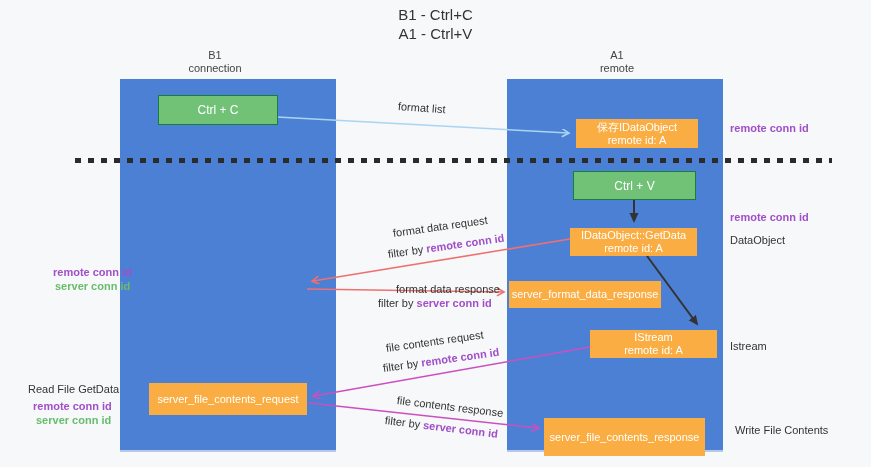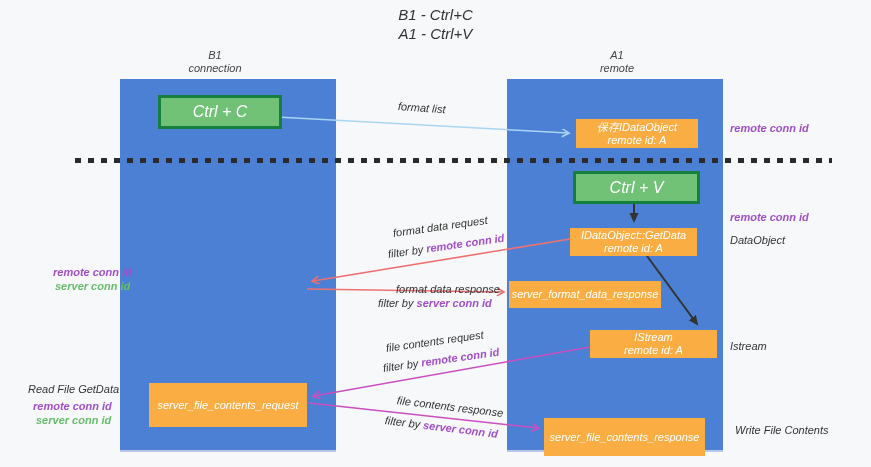--- a/index.html
+++ b/index.html
@@ -1,46 +1,46 @@
 <!DOCTYPE html>
 <html style="--column: #4c80d4; --green-box: #71c277; --orange-box: #f9ad42; --purple: #a14fc9; --green-text: #67bd6b; --arrow-blue: #a9d5f3; --arrow-red: #ef7070; --arrow-magenta: #cb4fc0; --arrow-black: #333333;"><head>
 <meta charset="utf-8">
 <style>
   html,body{margin:0;padding:0;}
   body{font-family:"Liberation Sans", sans-serif; background:#f7f8f9;}
-  .canvas{position:relative; width:871px; height:467px; background:#f7f8f9; overflow:hidden;font-style:italic;}
+  .canvas{position:relative; width:871px; height:467px; background:#f7f8f9; overflow:hidden;}
 
   .lane{position:absolute; top:79px; height:371px; width:216px;
         background:var(--column,#4c80d4); border-bottom:2px solid #b9c7e6; z-index:1;}
   .lane-left{left:120px;}
   .lane-right{left:507px;}
 
   .title-block{position:absolute; left:0; top:5px; width:871px; text-align:center;
         font-size:15px; color:#333; line-height:19px; z-index:4;}
   .lane-header{position:absolute; text-align:center; font-size:11px; color:#444;
         line-height:13px; z-index:4; width:120px;}
   .lane-header-left{left:155px; top:49px;}
   .lane-header-right{left:557px; top:49px;}
 
   .dash-line{position:absolute; left:75px; top:158px; width:757px; height:5px; z-index:3;
         background:repeating-linear-gradient(90deg,#2b2b2b 0 6px, transparent 6px 13px);}
 
   .node{position:absolute; display:flex; flex-direction:column; align-items:center;
         justify-content:center; color:#fff; z-index:3; text-align:center; white-space:nowrap;}
-  .node-green{background:var(--green-box,#71c277); border:3px solid #15803d; font-size:16px;}
+  .node-green{background:var(--green-box,#71c277); border:1px solid #15803d; font-size:12px;}
   .node-orange{background:var(--orange-box,#f9ad42); font-size:11px; line-height:13px;}
 
   .n-ctrl-c{left:158px; top:95px;  width:118px; height:28px;}
   .n-ctrl-v{left:573px; top:171px; width:121px; height:27px;}
   .n-save { left:576px; top:119px; width:122px; height:29px;}
   .n-getdata{left:570px; top:228px; width:127px; height:28px;}
   .n-freq { left:150px; top:265px; width:156px; height:29px;}
   .n-fres { left:509px; top:281px; width:152px; height:27px;}
   .n-istream{left:590px; top:330px; width:127px; height:28px;}
-  .n-cfreq{ left:149px; top:383px; width:158px; height:44px;}
+  .n-cfreq{ left:149px; top:383px; width:158px; height:32px;}
   .n-cfres{ left:544px; top:418px; width:161px; height:38px;}
 
   svg.arrows{position:absolute; left:0; top:0; z-index:2; pointer-events:none;}
   .ln{fill:none; stroke-width:1.6px;}
   .ln-blue{stroke:var(--arrow-blue,#a9d5f3);}
   .ln-black{stroke:var(--arrow-black,#333); stroke-width:2px;}
   .ln-red{stroke:var(--arrow-red,#ef7070);}
   .ln-mag{stroke:var(--arrow-magenta,#cb4fc0);}
   .mk{fill:none; stroke-width:1.6px;}
   .mk-blue{stroke:var(--arrow-blue,#a9d5f3);}

